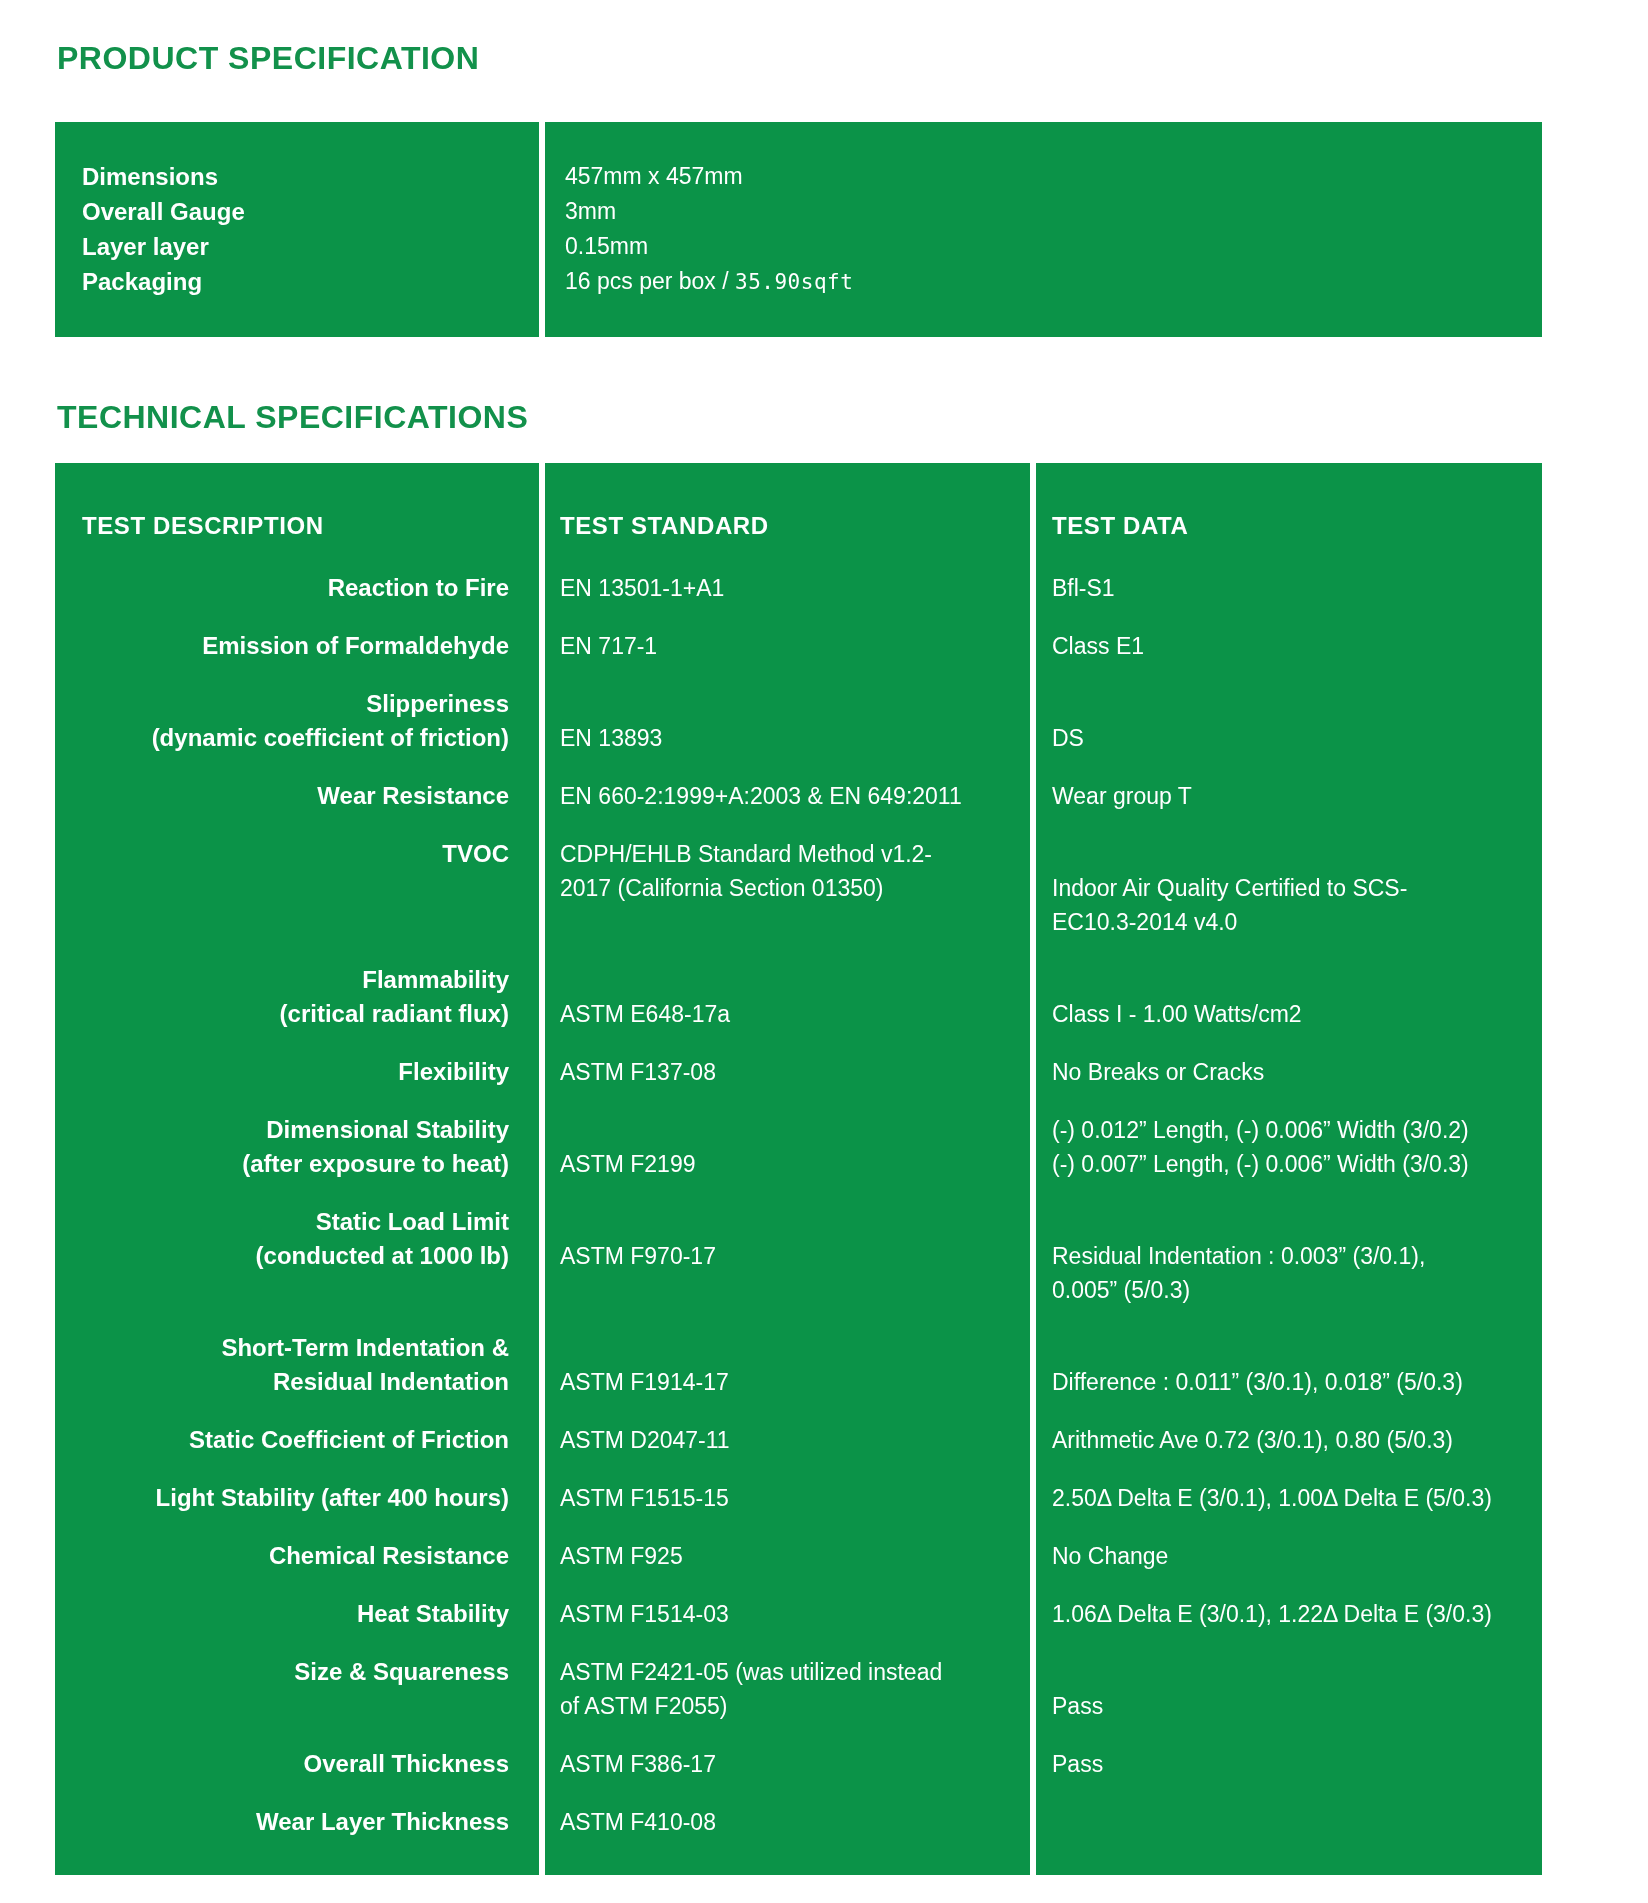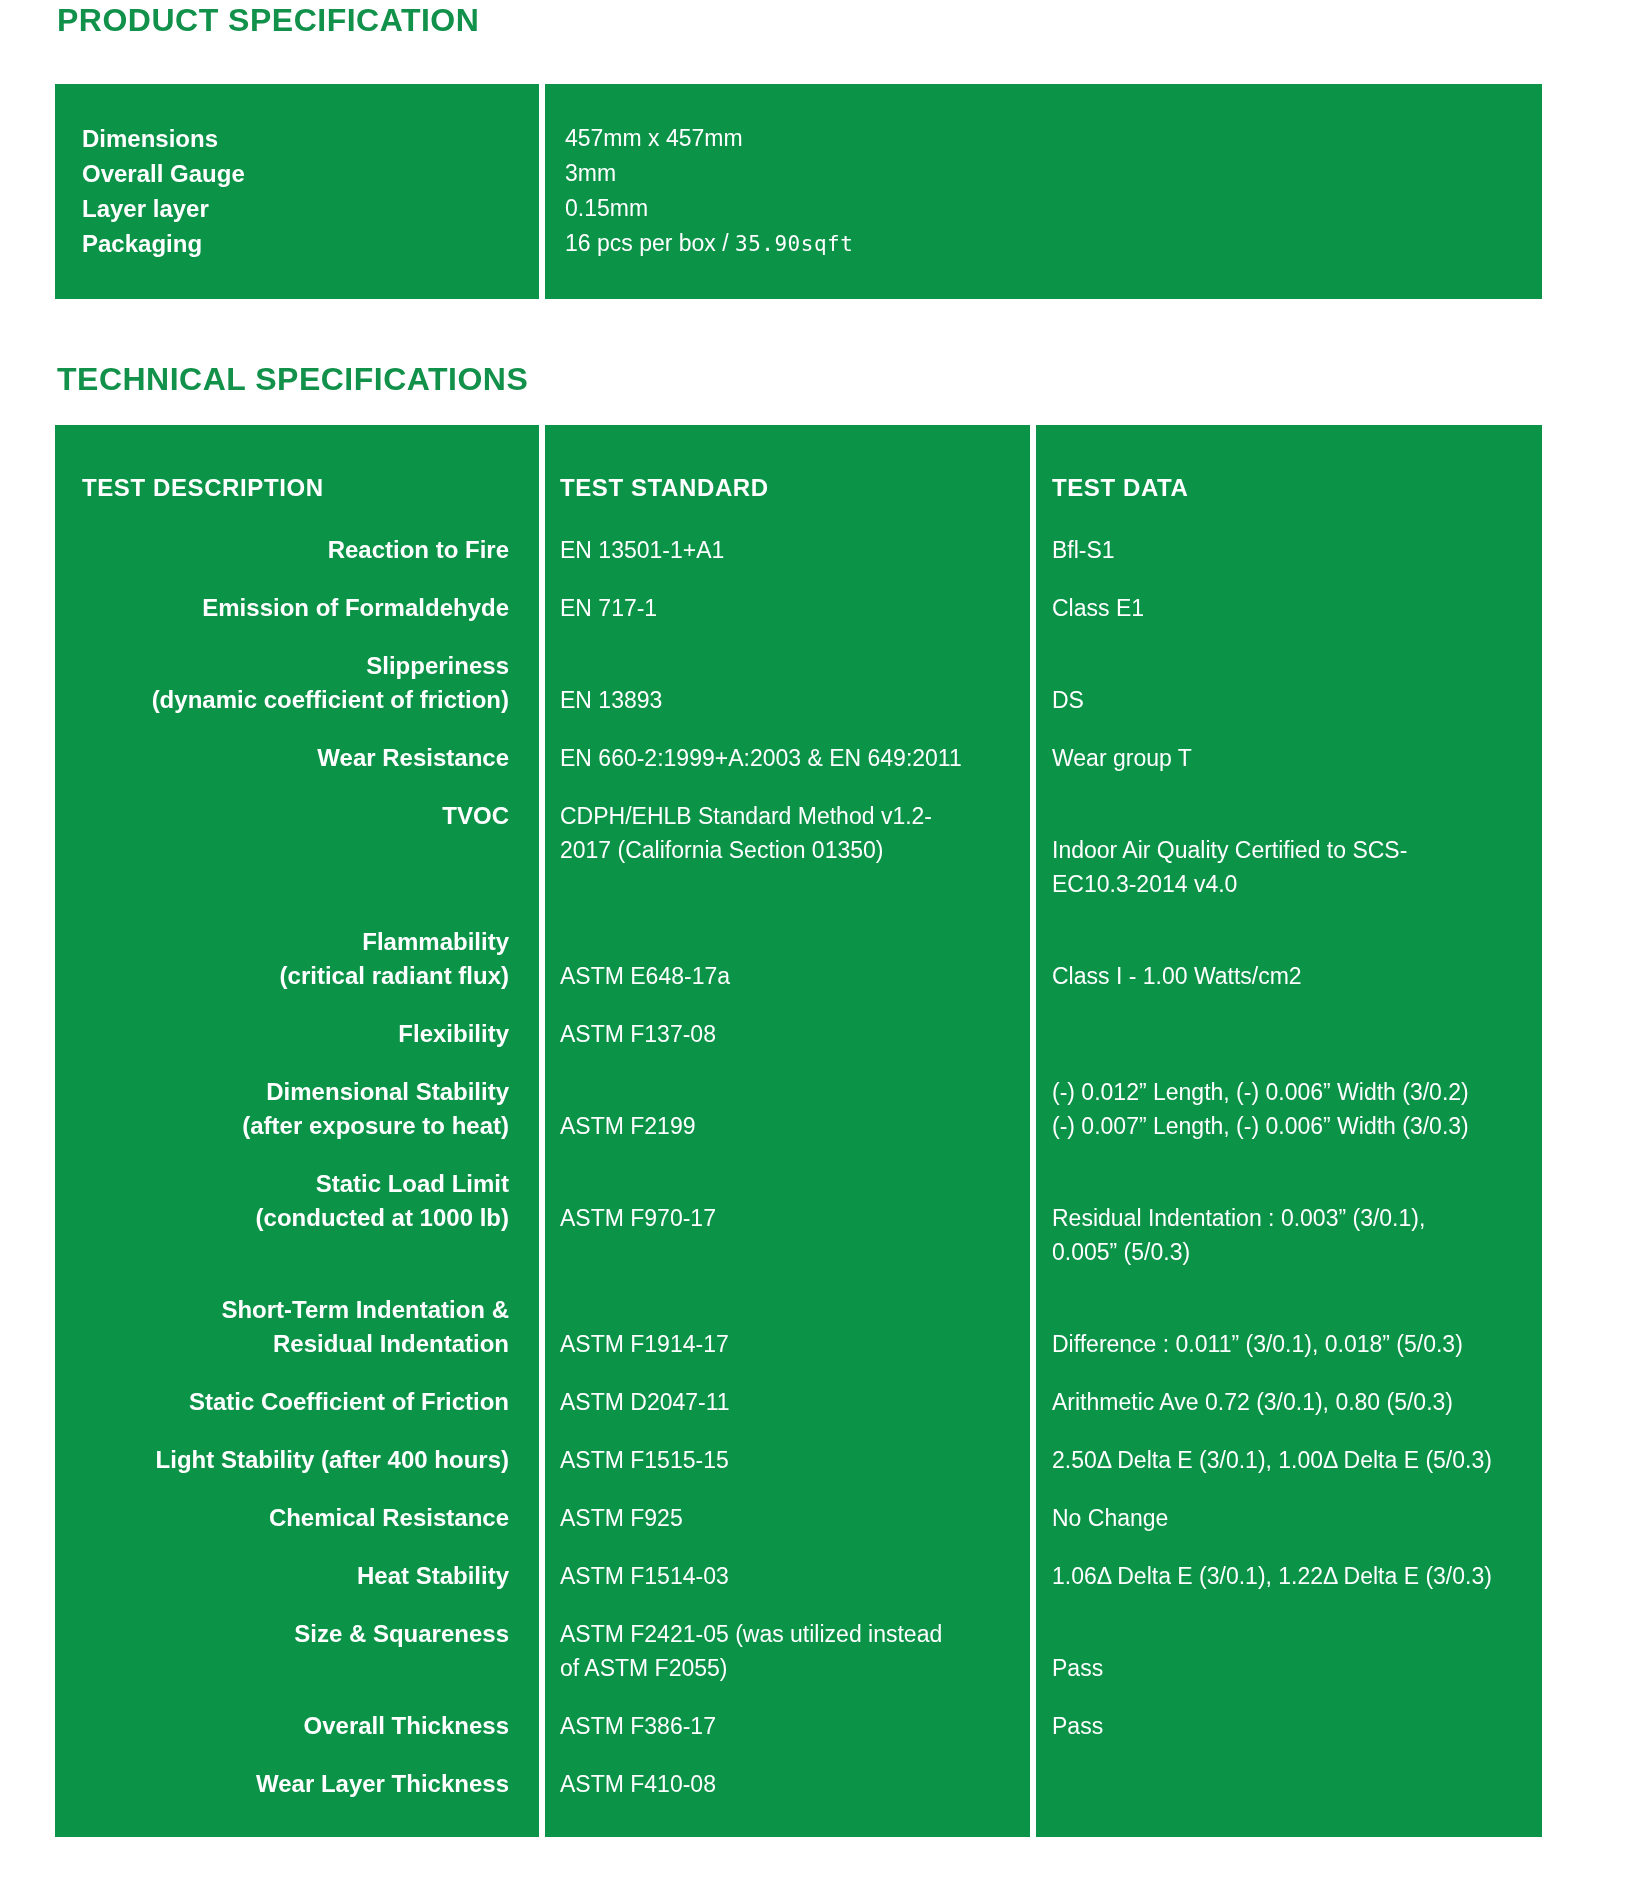--- a/index.html
+++ b/index.html
@@ -2,20 +2,21 @@
 <html><head>
 <meta charset="utf-8">
 <style>
   html,body{margin:0;padding:0;background:#ffffff;}
   .sheet{
     width:1648px;
     min-height:1903px;
     background:#ffffff;
     font-family:"Liberation Sans","DejaVu Sans",sans-serif;
     box-sizing:border-box;
+    padding-top:38px;
   }
   .heading{
     margin:0 0 0 57px;
     font-size:32px;
     font-weight:800;
     letter-spacing:0.5px;
     color:#12914B;
     line-height:40px;
   }
   .heading.tech{margin-top:60px;}
@@ -124,20 +125,21 @@
           <div class="tcell c-desc">Flammability
 (critical radiant flux)</div>
           <div class="tcell c-std">
 ASTM E648-17a</div>
           <div class="tcell c-data">
 Class I - 1.00 Watts/cm2</div>
         </div>
         <div class="trow">
           <div class="tcell c-desc">Flexibility</div>
           <div class="tcell c-std">ASTM F137-08</div>
+          <div class="tcell c-data">No Breaks or Cracks</div>
         </div>
         <div class="trow">
           <div class="tcell c-desc">Dimensional Stability
 (after exposure to heat)</div>
           <div class="tcell c-std">
 ASTM F2199</div>
           <div class="tcell c-data">(-) 0.012” Length, (-) 0.006” Width (3/0.2)
 (-) 0.007” Length, (-) 0.006” Width (3/0.3)</div>
         </div>
         <div class="trow">

